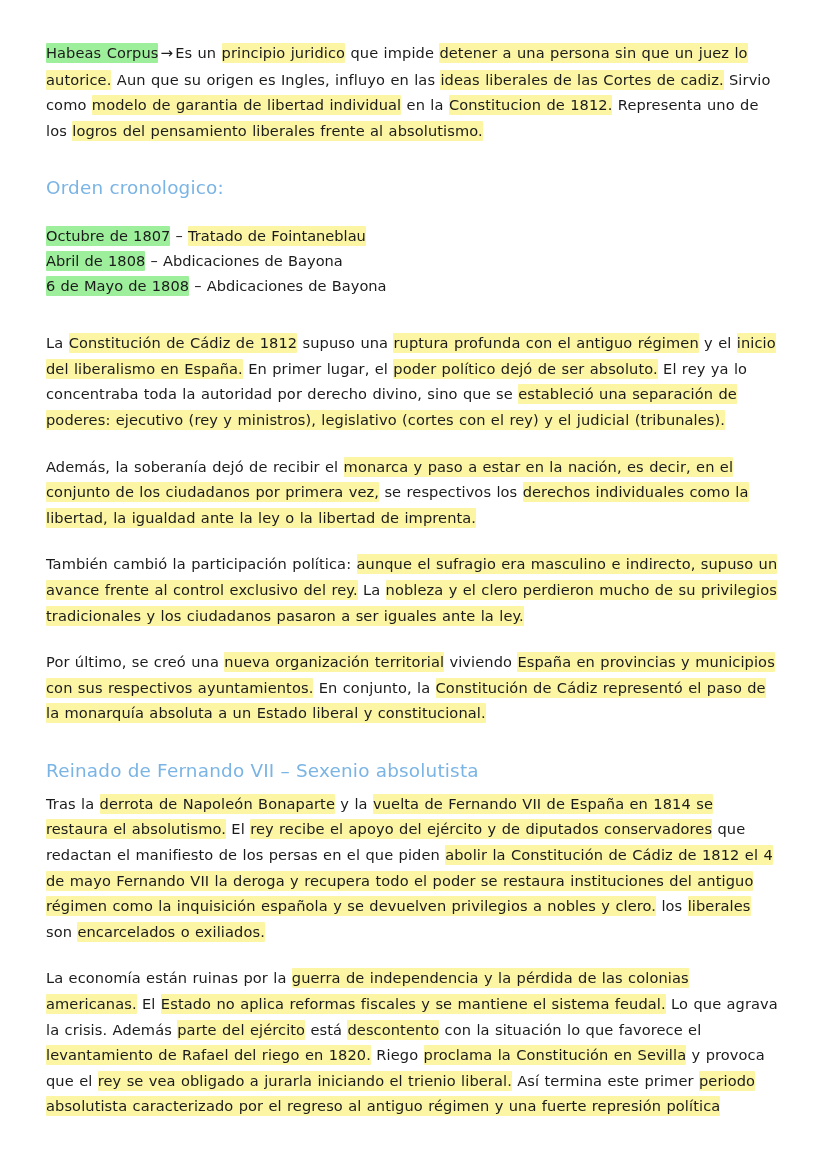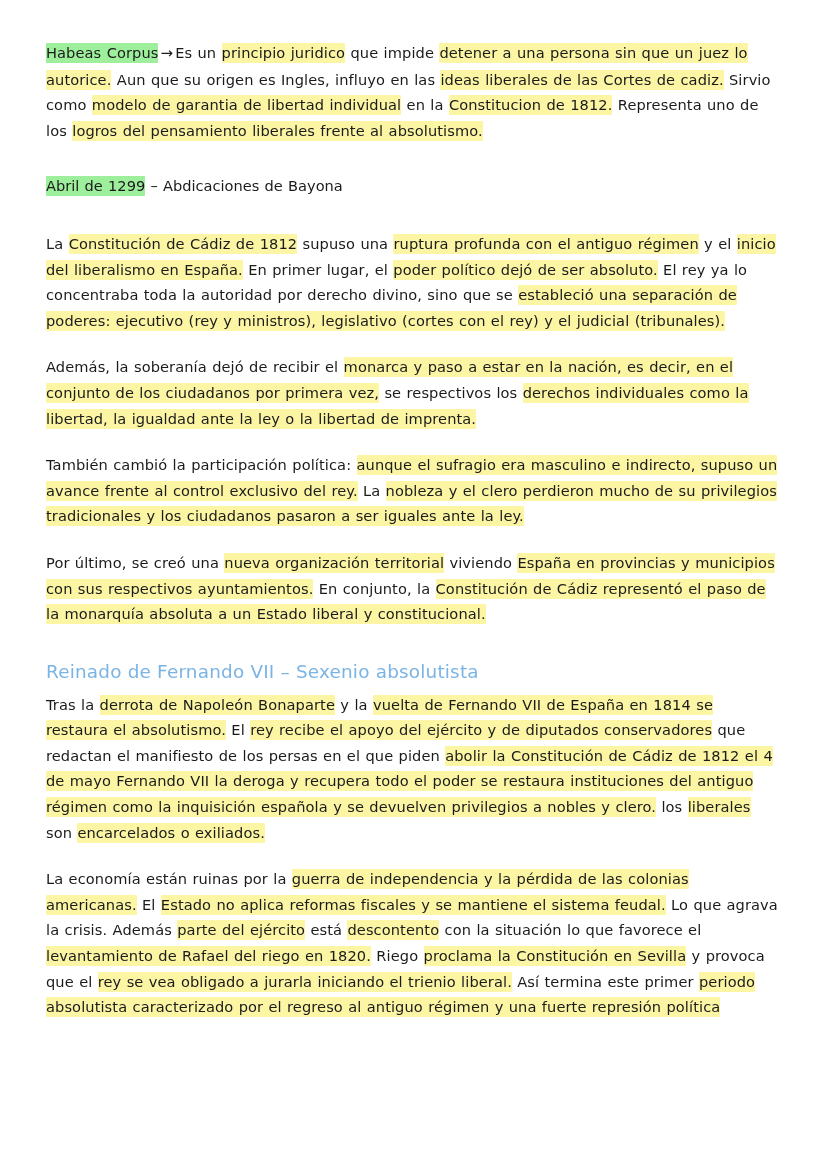--- a/index.html
+++ b/index.html
@@ -86,24 +86,31 @@
 <body>
 
 <div class="page">
 
   <p class="para">
     <span class="hl-g">Habeas Corpus</span><span class="arrow">→</span><span>Es un </span><span class="hl-y">principio juridico</span><span> que impide </span><span class="hl-y">detener a una persona sin que un juez lo autorice.</span><span> Aun que su origen es Ingles, influyo en las </span><span class="hl-y">ideas liberales de las Cortes de cadiz.</span><span> Sirvio como </span><span class="hl-y">modelo de garantia de libertad individual</span><span> en la </span><span class="hl-y">Constitucion de 1812.</span><span> Representa uno de los </span><span class="hl-y">logros del pensamiento liberales frente al absolutismo.</span>
   </p>
 
   <div class="spacer-sm"></div>
 
+  <h2 class="heading gap-below">Orden cronologico:</h2>
 
   <ul class="chrono">
     <li>
-      <span class="hl-g">Abril de 1299</span><span> – </span><span>Abdicaciones de Bayona</span>
+      <span class="hl-g">Octubre de 1807</span><span> – </span><span class="hl-y">Tratado de Fointaneblau</span>
+    </li>
+    <li>
+      <span class="hl-g">Abril de 1808</span><span> – </span><span>Abdicaciones de Bayona</span>
+    </li>
+    <li>
+      <span class="hl-g">6 de Mayo de 1808</span><span> – </span><span>Abdicaciones de Bayona</span>
     </li>
   </ul>
 
   <div class="spacer-md"></div>
 
 
   <p class="para">
     <span>La </span><span class="hl-y">Constitución de Cádiz de 1812</span><span> supuso una </span><span class="hl-y">ruptura profunda con el antiguo régimen</span><span> y el </span><span class="hl-y">inicio del liberalismo en España.</span><span> En primer lugar, el </span><span class="hl-y">poder político dejó de ser absoluto.</span><span> El rey ya lo concentraba toda la autoridad por derecho divino, sino que se </span><span class="hl-y">estableció una separación de poderes: ejecutivo (rey y ministros), legislativo (cortes con el rey) y el judicial (tribunales).</span>
   </p>
 

